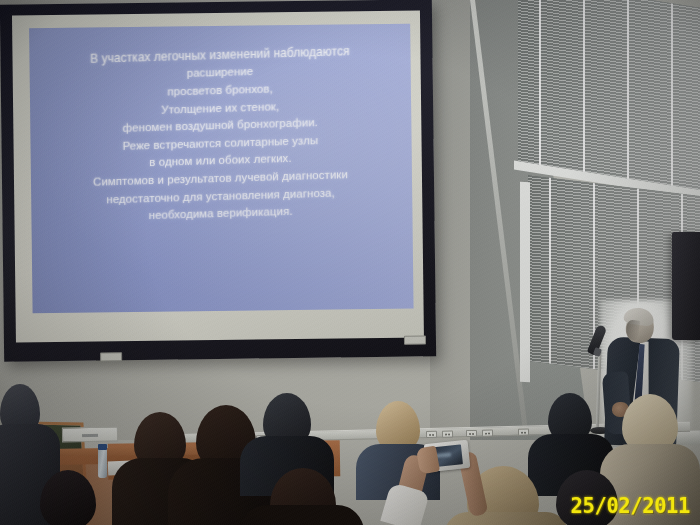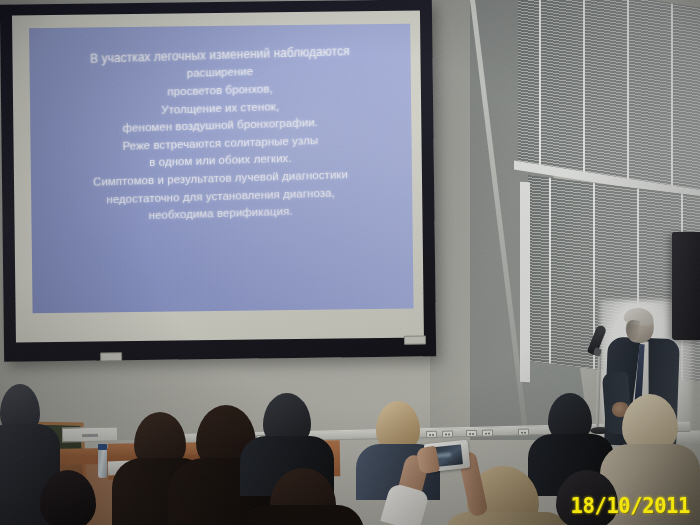--- a/index.html
+++ b/index.html
@@ -531,15 +531,15 @@
   <div class="arm-r"></div>
   <div class="sleeve-l"></div>
   <div class="camera-body"></div>
   <div class="camera-lcd"></div>
   <div class="hand-fingers"></div>
 
   <div class="warmth"></div>
   <div class="vignette"></div>
   <div class="grain"></div>
 
-  <div class="datestamp">18/10/2011</div>
+  <div class="datestamp">25/02/2011</div>
 
 </div>
 
 </body></html>

